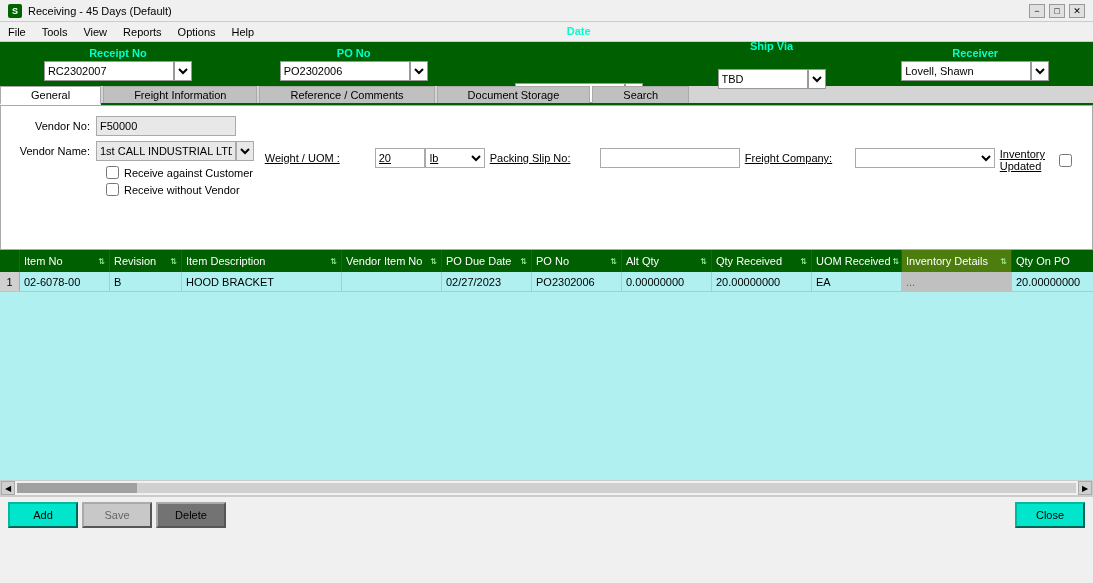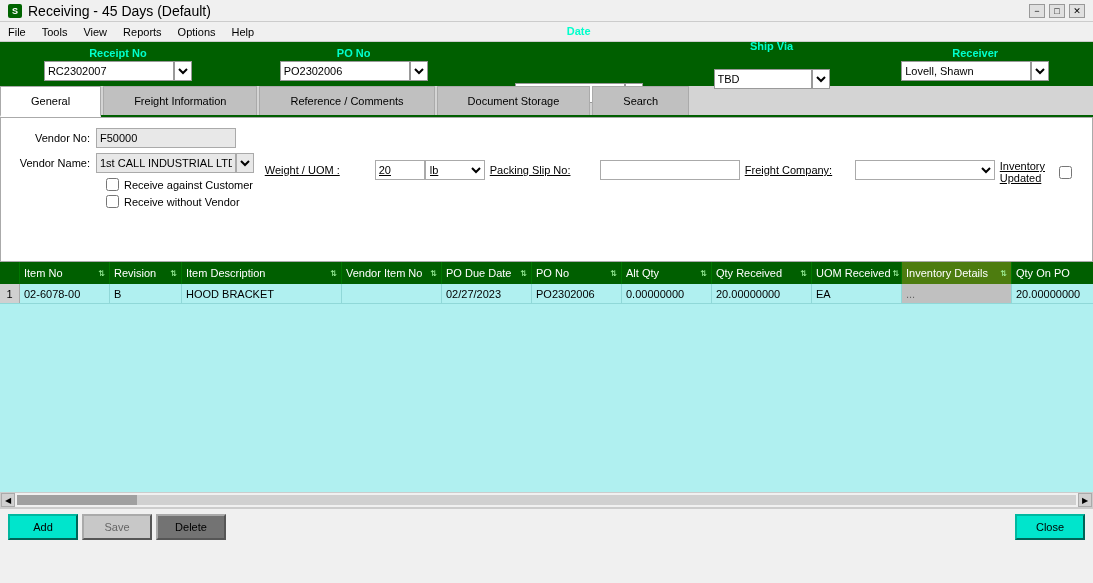--- a/index.html
+++ b/index.html
@@ -10,21 +10,21 @@
       background: #f0f0f0;
       height: 22px;
       display: flex;
       align-items: center;
       justify-content: space-between;
       padding: 0 8px;
       border-bottom: 1px solid #ccc;
     }
     .title-bar-left { display: flex; align-items: center; gap: 6px; }
     .title-icon { width: 14px; height: 14px; background: #006400; border-radius: 2px; display: flex; align-items: center; justify-content: center; }
-    .title-text { font-size: 14px; font-weight: normal; }
+    .title-text { font-size: 11px; font-weight: normal; }
     .title-controls { display: flex; gap: 4px; }
     .title-btn { width: 16px; height: 14px; border: 1px solid #999; background: #e0e0e0; cursor: pointer; display: flex; align-items: center; justify-content: center; font-size: 9px; }
     
     
     .menu-bar {
       background: #f0f0f0;
       height: 20px;
       display: flex;
       align-items: center;
       border-bottom: 1px solid #ccc;
@@ -85,21 +85,21 @@
       margin: 0 10px;
     }
     
     
     .tab-bar {
       display: flex;
       background: #d4d4d4;
       border-bottom: 2px solid #005f00;
     }
     .tab {
-      padding: 8px 30px;
+      padding: 2px 30px;
       border: 1px solid #aaa;
       border-bottom: none;
       background: #c0c0c0;
       cursor: pointer;
       font-size: 11px;
       margin-right: 2px;
     }
     .tab.active {
       background: white;
       border-bottom: 2px solid white;
@@ -374,21 +374,21 @@
   <div class="header-col" style="flex:1;gap:44px;">
     <span class="header-label">Date</span>
     <div class="header-input-row">
       <input class="header-input" style="width: 110px;" value="02/27/2023">
       <select class="header-select"><option>▼</option></select>
     </div>
   </div>
   <div class="header-col" style="flex:0.8;gap:15px;">
     <span class="header-label">Ship Via</span>
     <div class="header-input-row">
-      <input class="header-input" style="width: 98px;" value="TBD">
+      <input class="header-input" style="width: 90px;" value="TBD">
       <select class="header-select"><option>▼</option></select>
     </div>
   </div>
   <div class="header-col" style="flex:1.1;">
     <span class="header-label">Receiver</span>
     <div class="header-input-row">
       <input class="header-input" style="width: 130px;" value="Lovell, Shawn">
       <select class="header-select"><option>▼</option></select>
     </div>
   </div>

